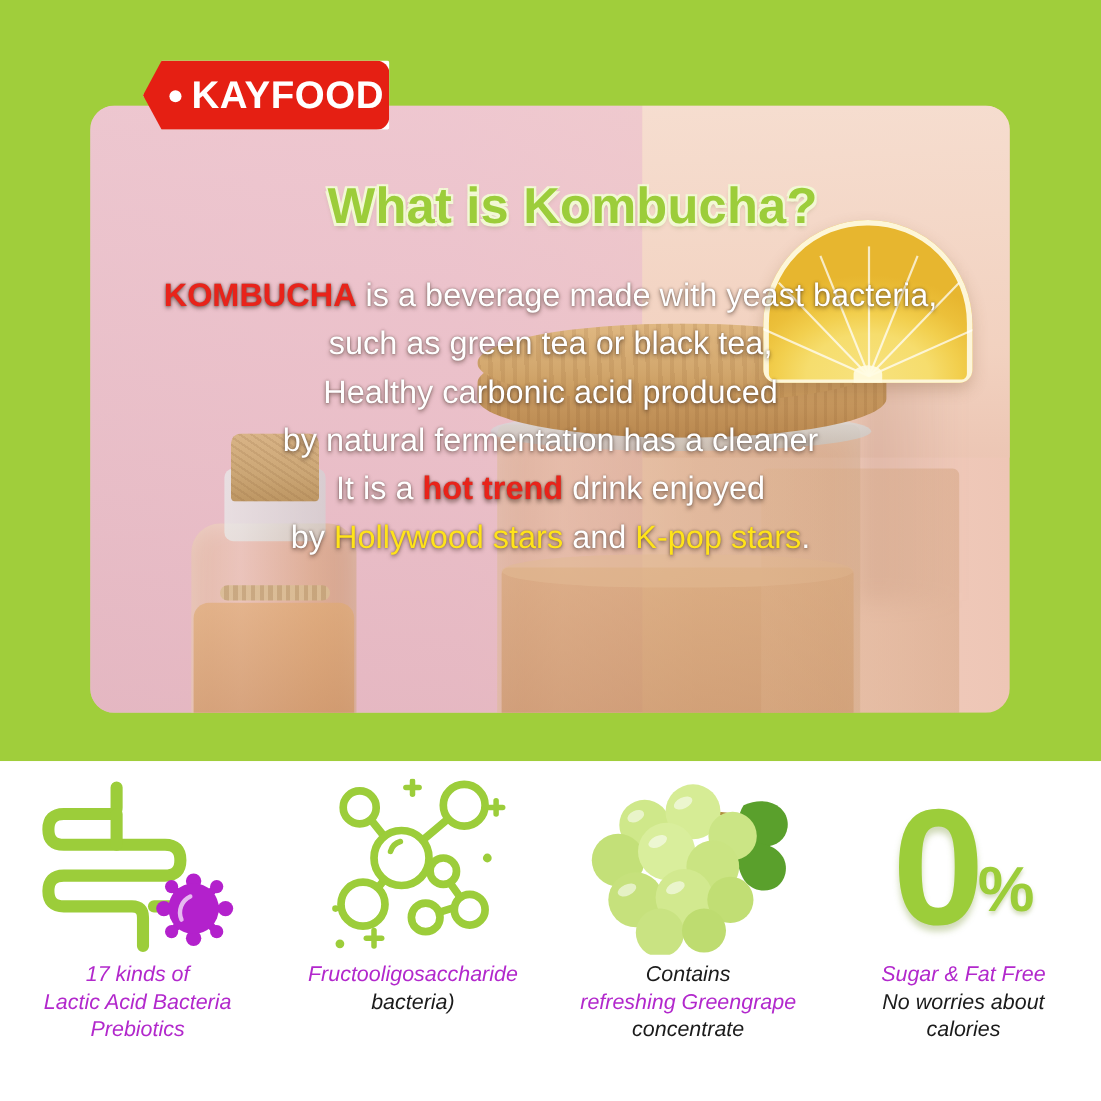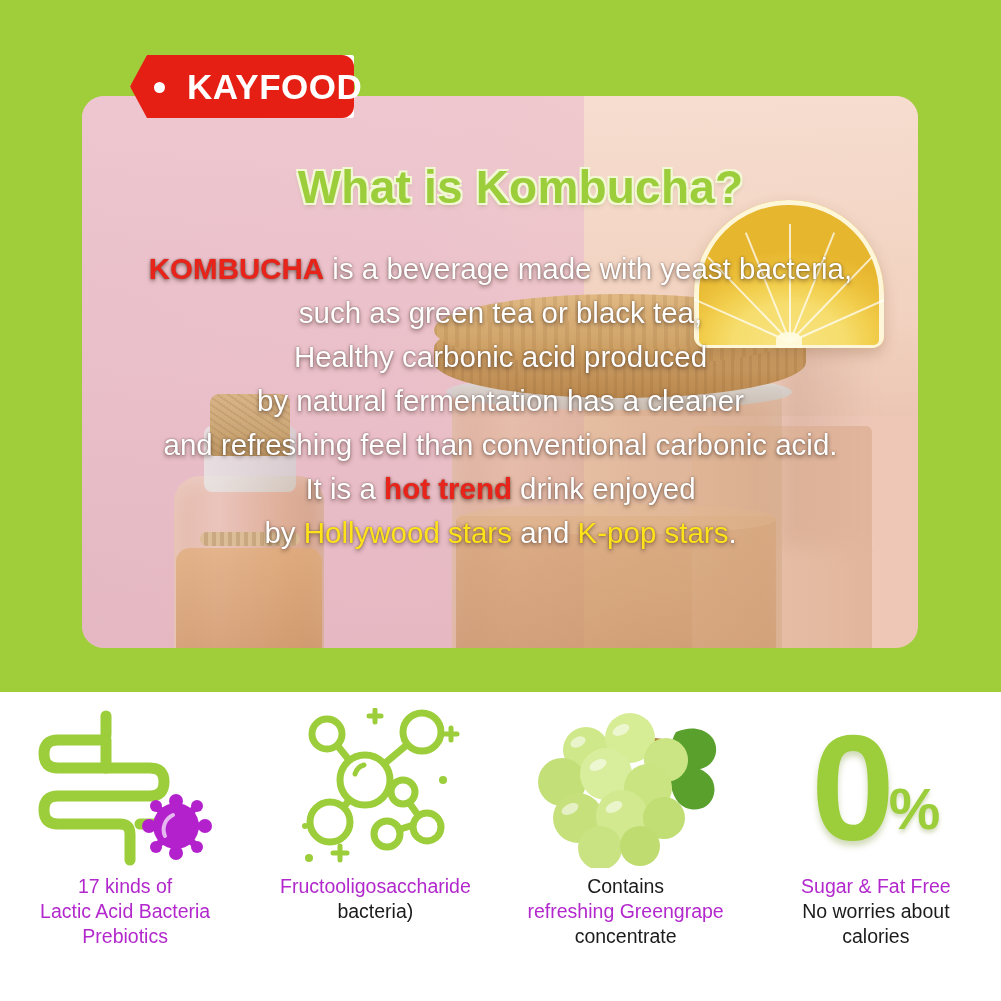--- a/index.html
+++ b/index.html
@@ -163,21 +163,21 @@
     border-radius:12px;
     box-shadow:0 0 0 4px #ffffff, 0 3px 6px rgba(0,0,0,.18);
   }
   .logo-dot{
     position:absolute;left:24px;top:27px;width:11px;height:11px;
     border-radius:50%;background:#ffffff;
   }
   .logo-text{
     position:absolute;left:44px;top:0;right:8px;height:63px;
     display:flex;align-items:center;justify-content:flex-start;
-    color:#ffffff;font-size:35px;font-weight:bold;letter-spacing:.5px;margin-left:13px;
+    color:#ffffff;font-size:35px;font-weight:bold;letter-spacing:.5px;
   }
 
   
   .headline{
     position:absolute;left:0;right:0;top:160px;text-align:center;z-index:12;
     font-size:46px;font-weight:bold;color:#9ccd3a;letter-spacing:.2px;
     text-shadow:
       -2px -2px 0 #f2f8d4, 2px -2px 0 #f2f8d4,
       -2px  2px 0 #f2f8d4, 2px  2px 0 #f2f8d4,
       0 3px 5px rgba(90,110,40,.30);
@@ -199,20 +199,21 @@
     background:#ffffff;display:flex;
   }
   .feature{
     flex:1 1 25%;display:flex;flex-direction:column;
     align-items:center;justify-content:flex-start;padding-top:16px;
   }
   .feature-icon{height:160px;display:flex;align-items:center;justify-content:center;}
   .feature-caption{
     margin-top:6px;text-align:center;font-size:19.5px;line-height:25px;
     color:#111111;
+    font-style:italic;
   }
   .cap-purple{color:#b228cc;}
   .cap-dark{color:#1b1b1b;}
 
   
   .zero-wrap{display:flex;align-items:flex-end;justify-content:center;}
   .zero-big{
     font-size:150px;font-weight:bold;line-height:.88;color:#9ccd3a;
     text-shadow:0 5px 6px rgba(120,150,50,.35);
   }
@@ -267,21 +268,20 @@
     <div class="logo-text">KAYFOOD</div>
   </div>
 
   <div class="headline">What is Kombucha?</div>
 
   <div class="body-copy" id="body-copy">
       <div class="line"><span class="em-red">KOMBUCHA</span><span> is a beverage made with yeast bacteria,</span></div>
       <div class="line"><span>such as green tea or black tea,</span></div>
       <div class="line"><span>Healthy carbonic acid produced</span></div>
       <div class="line"><span>by natural fermentation has a cleaner</span></div>
-      <div class="line"><span>and refreshing feel than conventional carbonic acid.</span></div>
       <div class="line"><span>It is a </span><span class="em-red">hot trend</span><span> drink enjoyed</span></div>
       <div class="line"><span>by </span><span class="em-yellow">Hollywood stars</span><span> and </span><span class="em-yellow">K-pop stars</span><span>.</span></div>
     </div>
 
   <div class="features">
 
     <div class="feature">
       <div class="feature-icon">
         <svg width="195" height="160" viewBox="0 0 195 160" aria-hidden="true">
           <g fill="none" stroke="#9ccd3a" stroke-width="11" stroke-linecap="round" stroke-linejoin="round">

